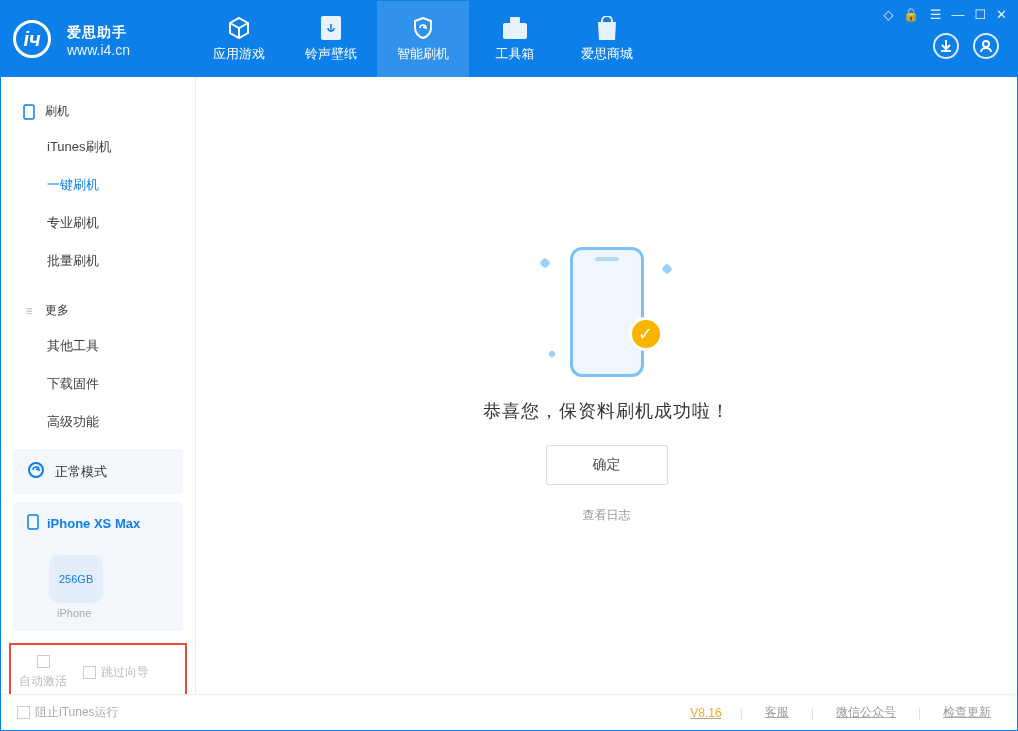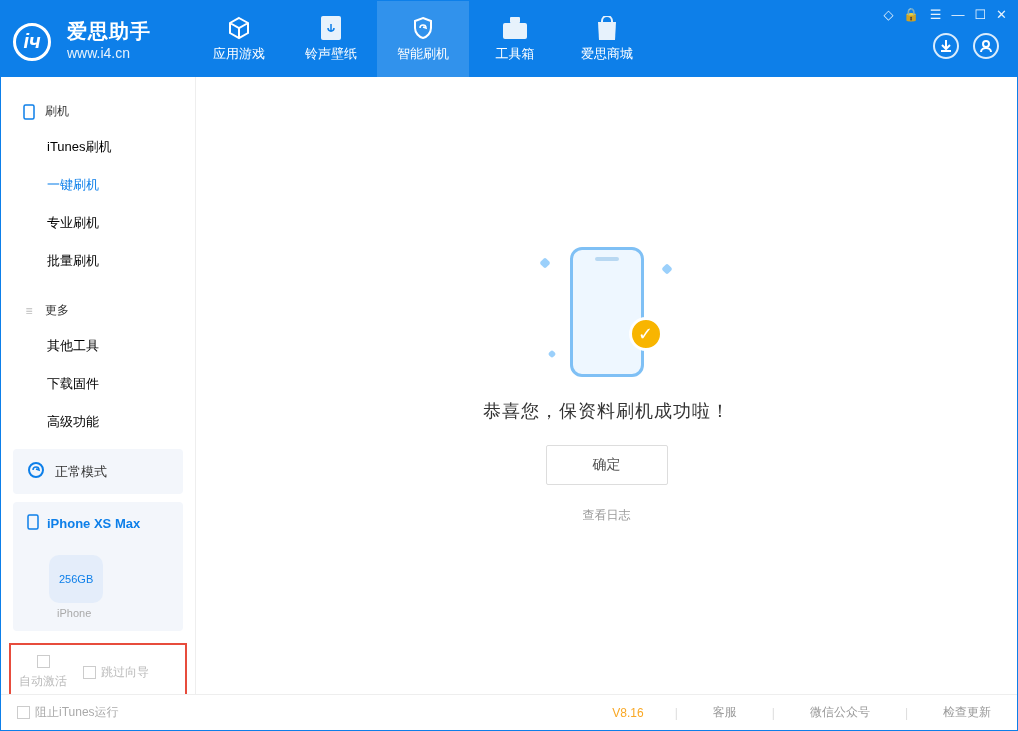--- a/index.html
+++ b/index.html
@@ -3,40 +3,40 @@
 <meta charset="utf-8">
 <style>
 * { margin: 0; padding: 0; box-sizing: border-box; font-family: "Microsoft YaHei", sans-serif; }
 body { background: #fff; width: 1018px; height: 731px; display: flex; flex-direction: column; border: 1px solid #0d7fe9; }
 
 
 .header { height: 76px; background: linear-gradient(to bottom, #0d7fe9, #0d7fe9); display: flex; align-items: center; padding: 0 12px; color: #fff; position: relative; }
 .logo-area { display: flex; align-items: flex-end; gap: 16px; width: 180px; }
 .logo-circle { width: 38px; height: 38px; border: 3px solid #fff; border-radius: 50%; display: flex; align-items: center; justify-content: center; font-size: 20px; font-weight: bold; font-style: italic; }
 .logo-text { display: flex; flex-direction: column; }
-.logo-title { font-size: 20px; font-weight: bold; letter-spacing: 1px; }
+.logo-title { font-size: 14px; font-weight: bold; letter-spacing: 1px; }
 .logo-url { font-size: 14px; opacity: 0.9; }
 
 .nav-tabs { display: flex; height: 100%; }
 .nav-tab { width: 92px; display: flex; flex-direction: column; align-items: center; justify-content: center; gap: 4px; cursor: pointer; font-size: 13px; }
 .nav-tab.active { background: rgba(255,255,255,0.15); }
 .nav-icon { width: 26px; height: 26px; display: flex; align-items: center; justify-content: center; }
 
 .window-controls { position: absolute; top: 6px; right: 10px; display: flex; gap: 10px; font-size: 13px; }
 .window-controls span { cursor: pointer; opacity: 0.9; }
 
 .header-right-icons { position: absolute; bottom: 18px; right: 18px; display: flex; gap: 14px; }
 .circ-icon { width: 26px; height: 26px; border: 2px solid rgba(255,255,255,0.85); border-radius: 50%; display: flex; align-items: center; justify-content: center; cursor: pointer; }
 
 
 .body-area { flex: 1; display: flex; overflow: hidden; }
 .sidebar { width: 195px; border-right: 1px solid #eee; padding-top: 18px; display: flex; flex-direction: column; }
 .side-section-header { display: flex; align-items: center; gap: 8px; padding: 8px 20px; font-size: 12px; color: #333; }
 .side-section-header .ico { width: 16px; height: 16px; display: flex; align-items: center; justify-content: center; color: #0d7fe9; }
-.side-item { padding: 10px 20px 10px 46px; font-size: 13px; color: #000000; cursor: pointer; }
+.side-item { padding: 10px 20px 10px 46px; font-size: 13px; color: #404040; cursor: pointer; }
 .side-item.active { color: #0d7fe9; }
 
 .sidebar-bottom { margin-top: auto; }
 .status-card { margin: 8px 12px; background: #f3f6fb; border-radius: 4px; padding: 12px 14px; display: flex; align-items: center; gap: 10px; font-size: 13px; color: #333; }
 .device-card { margin: 0 12px 12px; background: #f3f6fb; border-radius: 4px; padding: 12px 14px; font-size: 13px; }
 .device-name { color: #0d7fe9; font-weight: 600; display: flex; align-items: center; gap: 8px; }
 .device-storage { display: inline-block; margin-top: 22px; margin-left: 22px; background: #e4edfa; color: #0d7fe9; border-radius: 10px; padding: 18px 10px; font-size: 11px; }
 .device-type { margin-left: 30px; margin-top: 4px; color: #aaa; font-size: 11px; }
 
 .highlight-box { border: 2px solid #e74c3c; margin: 0 8px 10px; padding: 10px 8px; display: flex; gap: 16px; align-items: center; font-size: 12px; color: #bbb; }
@@ -52,21 +52,21 @@
 .s1 { width: 8px; height: 8px; top: 12px; left: 4px; transform: rotate(45deg); }
 .s2 { width: 6px; height: 6px; bottom: 20px; left: 12px; transform: rotate(45deg); }
 .s3 { width: 8px; height: 8px; top: 18px; right: 6px; transform: rotate(45deg); }
 
 .success-msg { font-size: 18px; color: #333; letter-spacing: 1px; }
 .ok-btn { border: 1px solid #ddd; background: #fff; padding: 10px 46px; font-size: 14px; color: #555; cursor: pointer; border-radius: 2px; }
 .view-log { font-size: 12px; color: #999; cursor: pointer; text-decoration: none; }
 
 
 .footer { height: 36px; border-top: 1px solid #eee; display: flex; align-items: center; padding: 0 16px; font-size: 12px; color: #aaa; gap: 8px; }
-.footer-right { margin-left: auto; display: flex; align-items: center; gap: 25px; }
+.footer-right { margin-left: auto; display: flex; align-items: center; gap: 12px; text-decoration: underline; }
 .footer-link { color: #999; cursor: pointer; padding: 0 10px; }
 .footer-sep { color: #ddd; }
 .version { color: #f9a825; margin-right: 6px; }
 </style>
 </head>
 <body>
 
 <div class="header">
   <div class="logo-area">
     <div class="logo-circle">iч</div>

